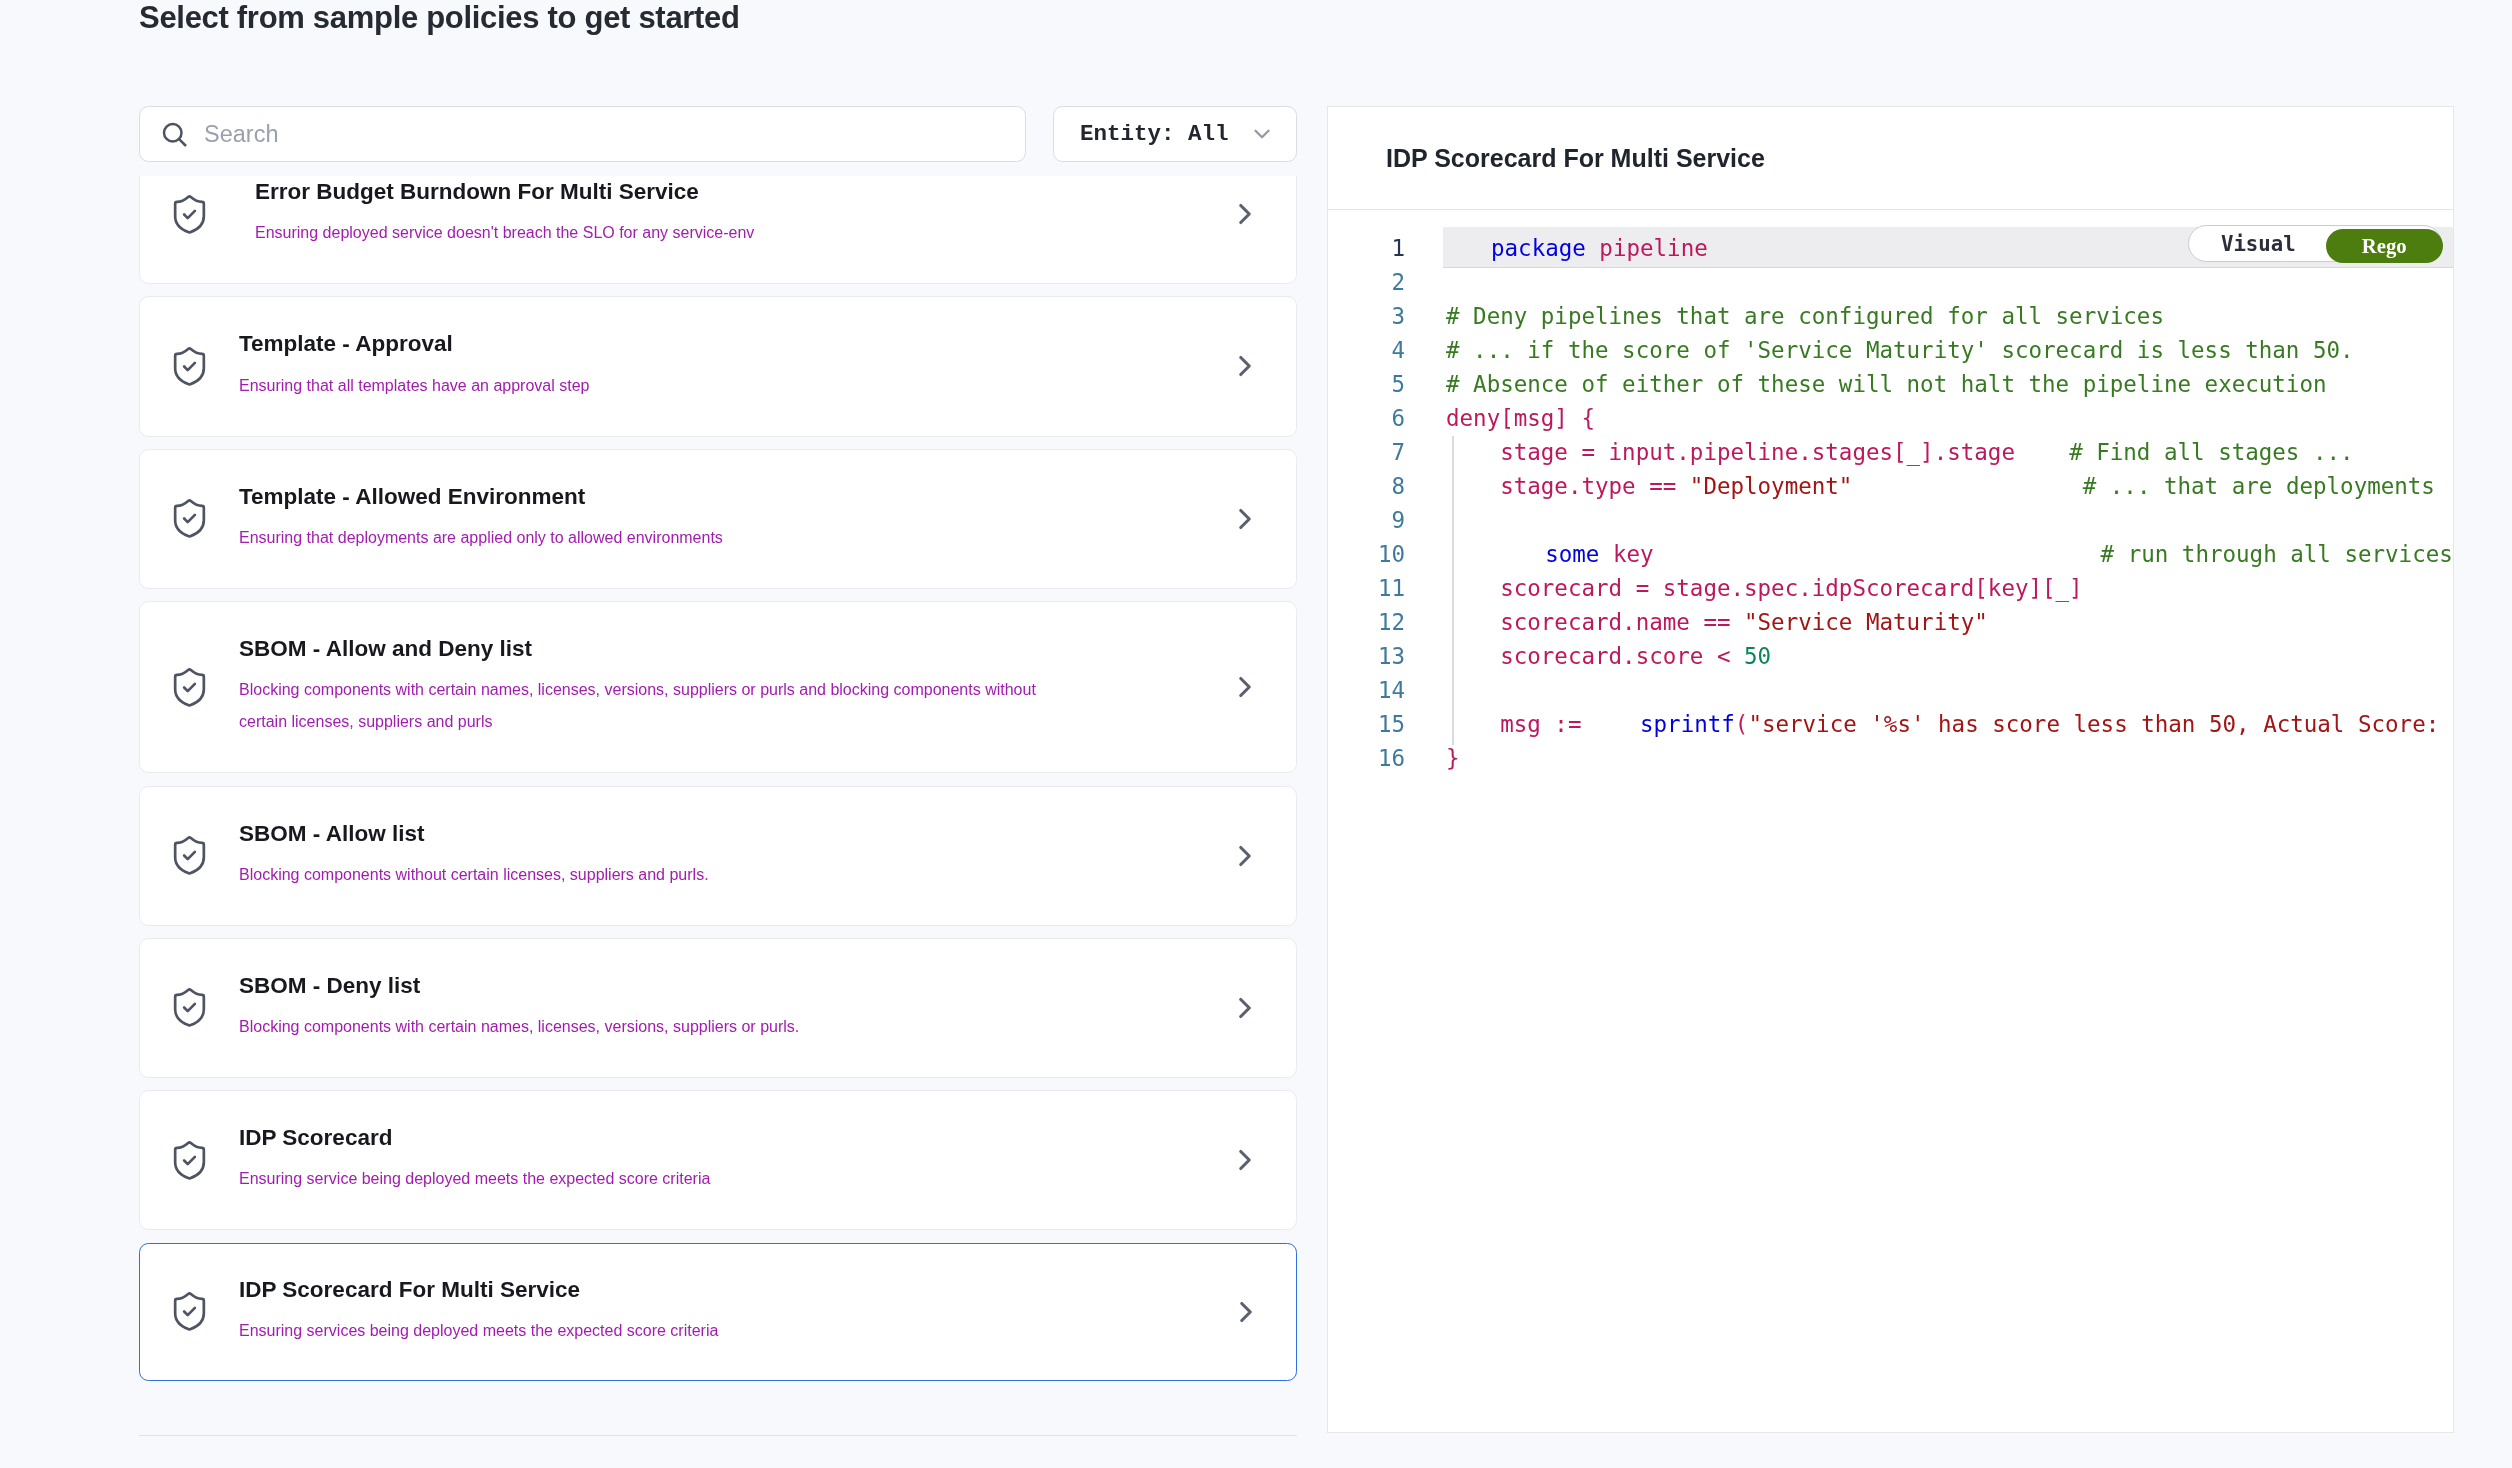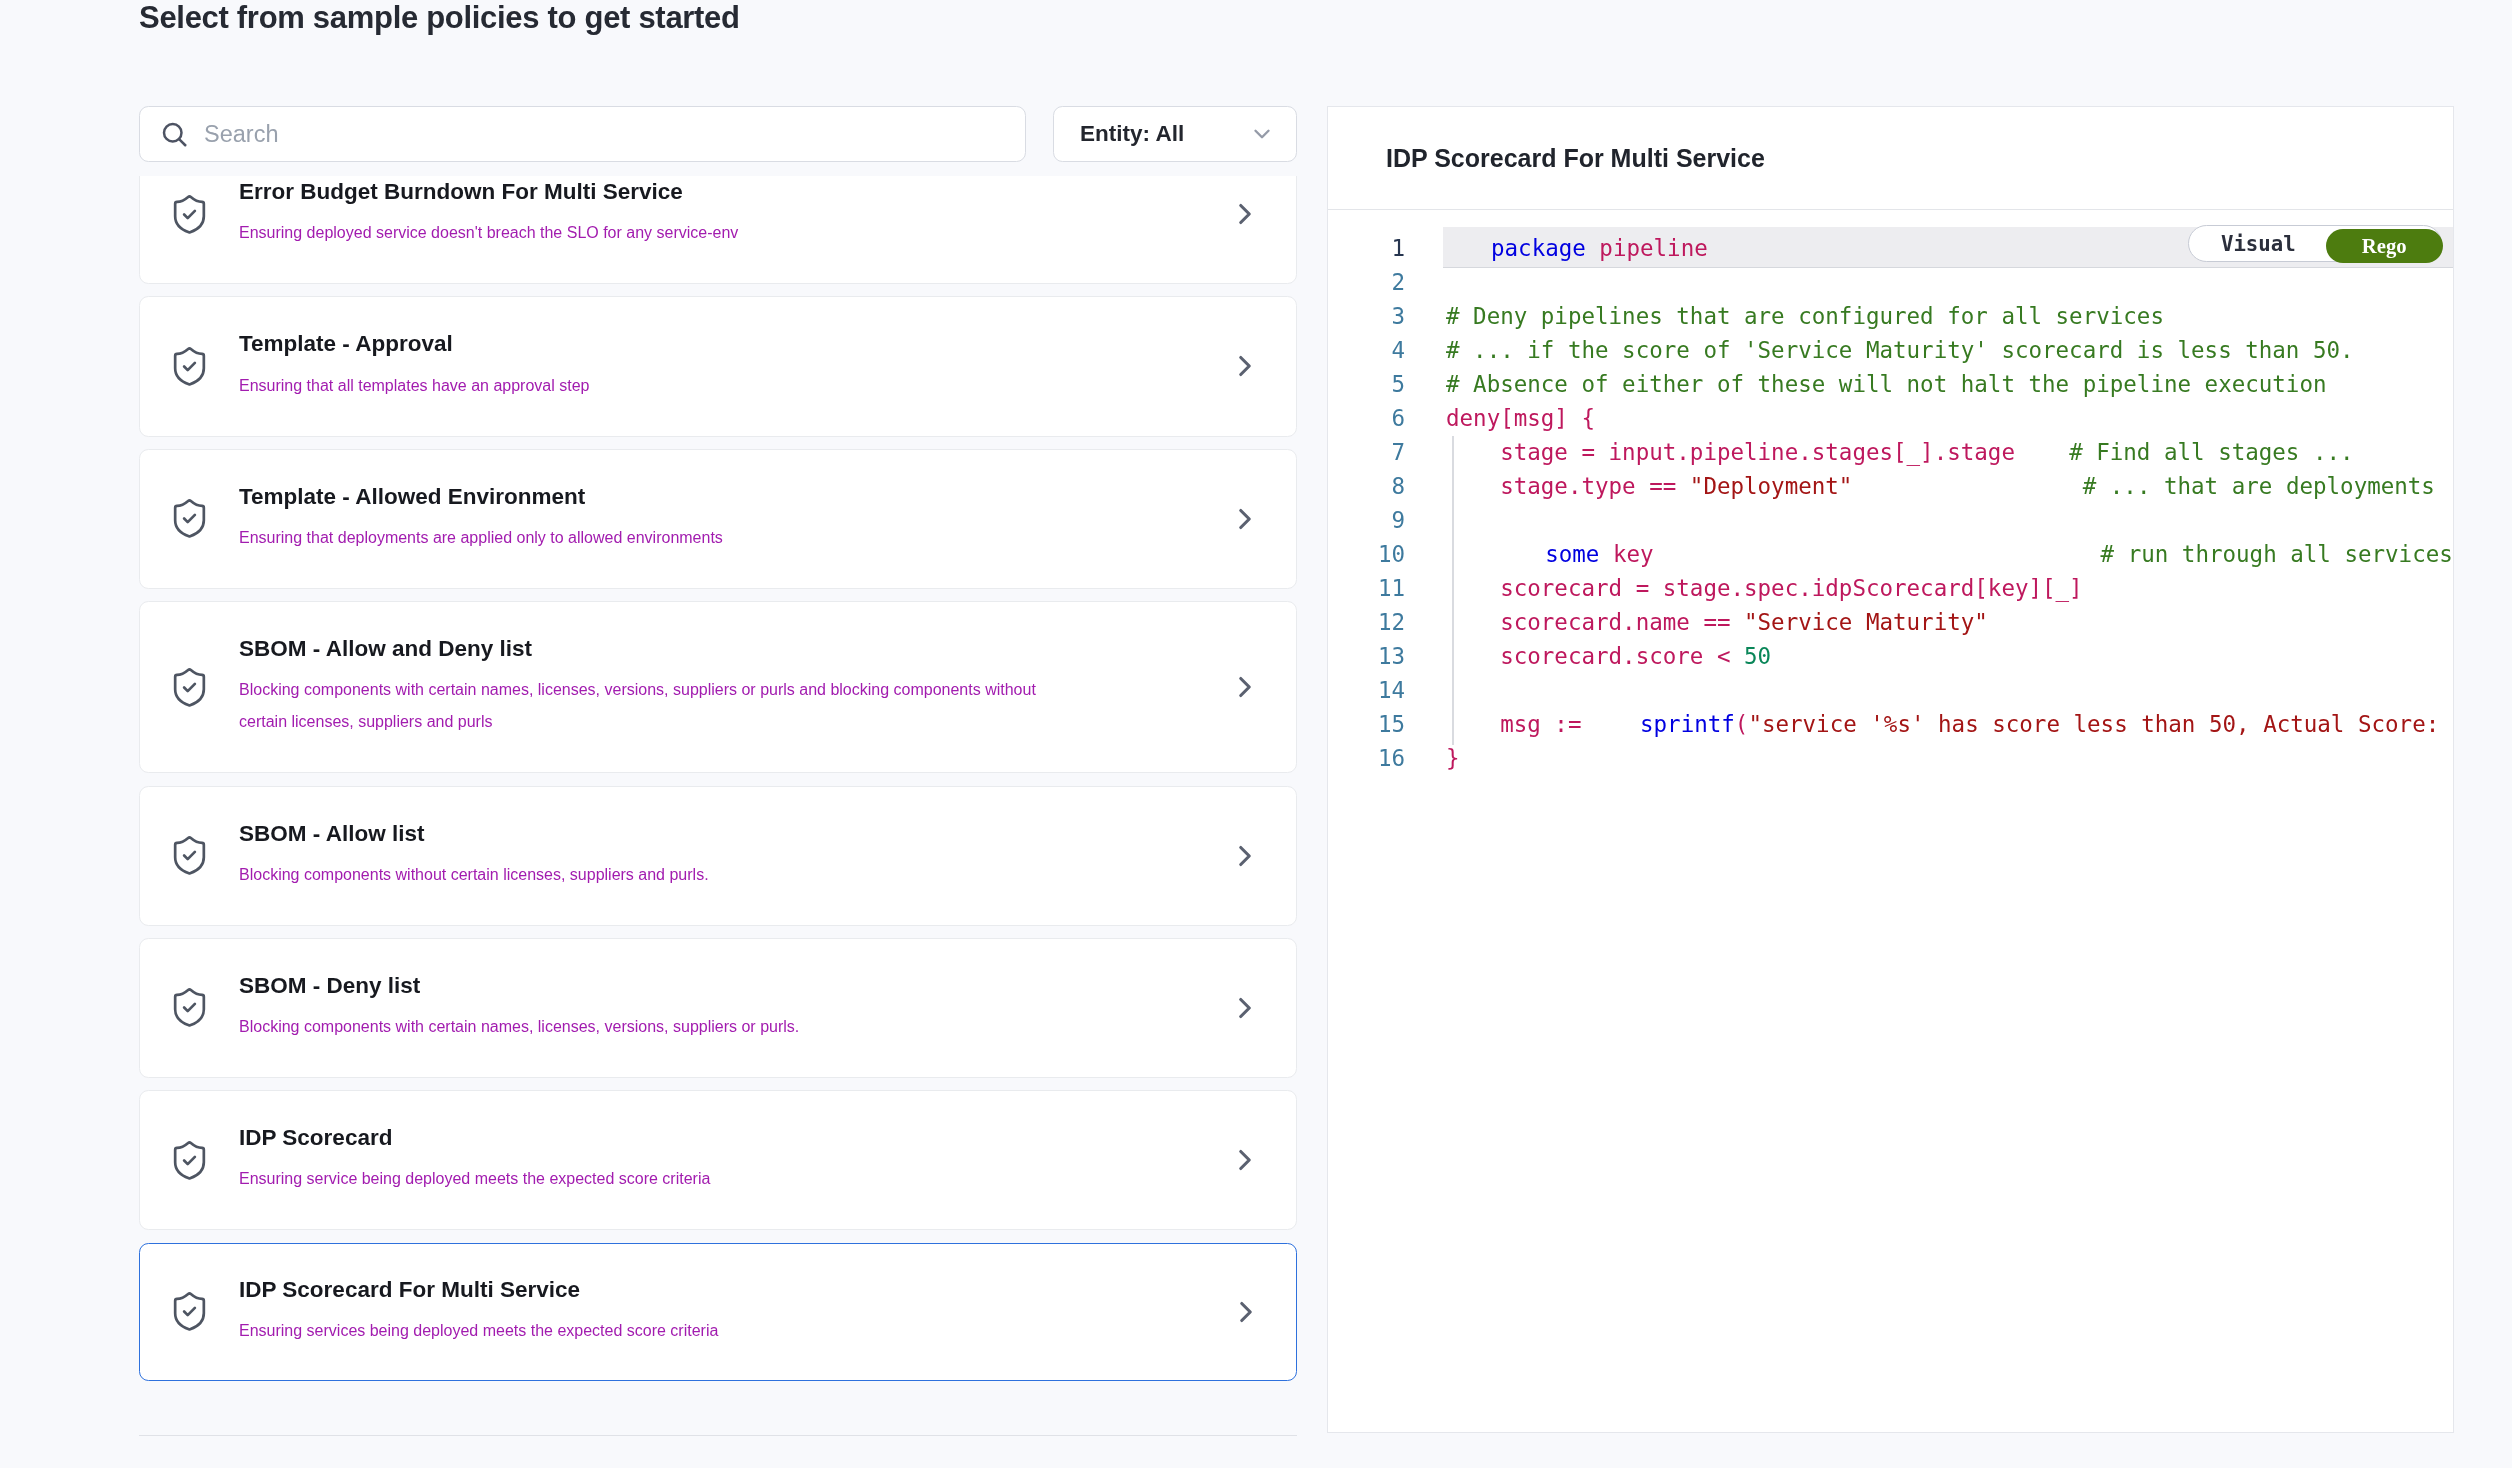--- a/index.html
+++ b/index.html
@@ -8,26 +8,26 @@
 
   
   .page-title { position:absolute; left:139px; top:0px; font-size:31px; font-weight:700; color:#262a33; letter-spacing:-0.3px; }
 
   
   .search-box { position:absolute; left:139px; top:106px; width:887px; height:56px; background:#fff; border:0.9px solid #d9dce3; border-radius:9.4px; display:flex; align-items:center; padding:12px 19px; }
   .search-box svg { flex:none; margin-right:15px; }
   .search-box input { border:none; outline:none; flex:1; font-size:23.5px; color:#2b2f38; font-family:"Liberation Sans",sans-serif; background:transparent; }
   .search-box input::placeholder { color:#99a1ad; }
   .entity-select { position:absolute; left:1053px; top:106px; width:244px; height:56px; background:#fff; border:0.9px solid #d9dce3; border-radius:9.4px; display:flex; align-items:center; justify-content:space-between; padding:0 20.7px 0 26px; cursor:pointer; font-family:"Liberation Sans",sans-serif; }
-  .entity-select .label { font-size:22.5px; font-weight:700; color:#23262e; }
+  .entity-select .label { font-size:22.5px; font-weight:700; color:#23262e;font-family:Liberation Mono, monospace; }
 
   
   .list-viewport { position:absolute; left:139px; top:176px; width:1158px; height:1260px; overflow:hidden; border-bottom:0.9px solid #e0e2e7; }
   .card { background:#fff; border:0.9px solid #e9ebee; border-radius:9.4px; margin-bottom:12.2px; display:flex; align-items:center; padding:34px 34px 34px 0; cursor:pointer; }
-  .list-viewport > .card:first-child { margin-top:-32px; }
+  .list-viewport > .card:first-child { margin-top:-32px;gap:16px; }
   .card.selected { border:1.9px solid #2e71dd; padding:33px 33px 33px 0; }
   .card-icon { width:99px; flex:none; display:flex; justify-content:center; }
   .card-body { flex:1; min-width:0; }
   .card-title { font-size:22.5px; font-weight:700; color:#17191f; margin-bottom:12.2px; }
   .card-desc { font-size:16px; color:#a21caf; line-height:32px; max-width:807px; }
   .card-chevron { flex:none; margin-left:auto; display:flex; align-items:center; }
 
   
   .panel { position:absolute; left:1327px; top:106px; width:1127px; height:1327px; background:#fff; border:0.9px solid #e5e7ec; }
   .panel-header { height:103px; border-bottom:0.9px solid #e3e5e9; display:flex; align-items:center; padding-left:58px; }

